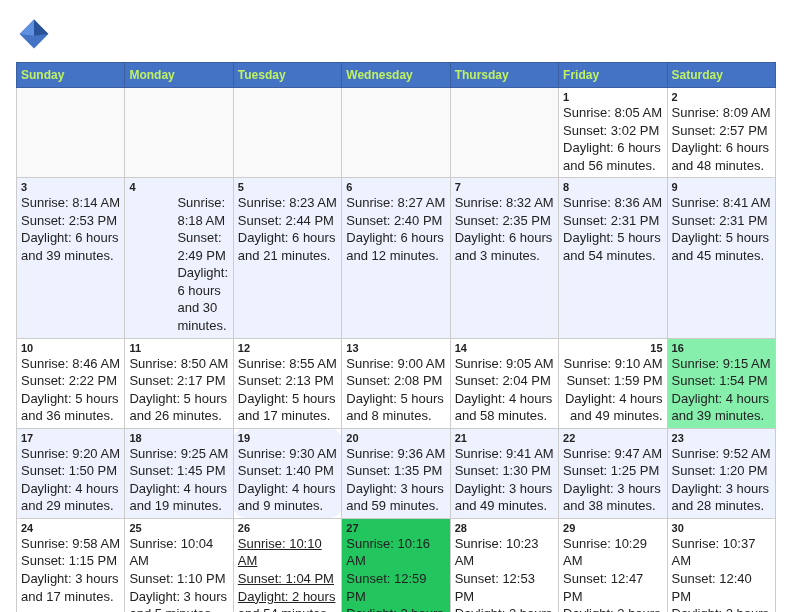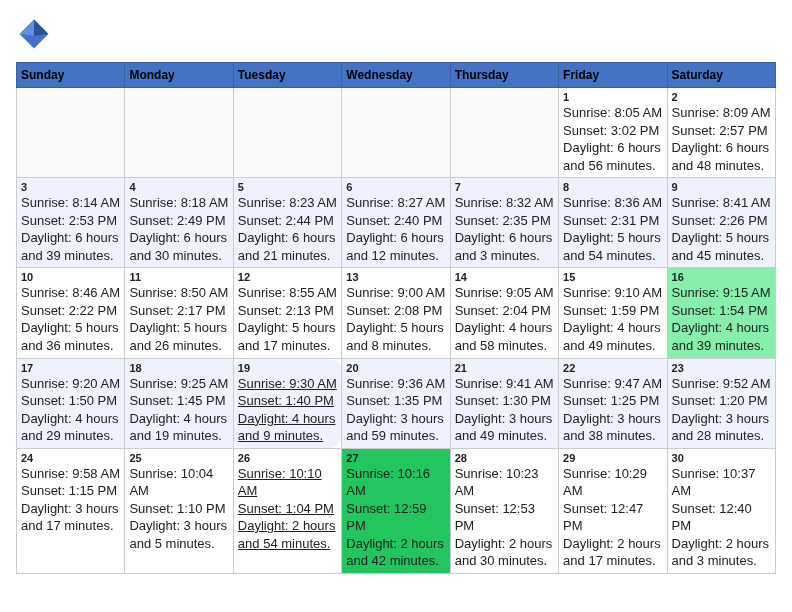--- a/index.html
+++ b/index.html
@@ -51,21 +51,21 @@
     .subtitle {
       font-size: 14px;
       color: #555;
     }
     .calendar {
       width: 100%;
       border-collapse: collapse;
     }
     .calendar th {
       background: #4472c4;
-      color: #000000;
+      color: #bef264;
       font-size: 12px;
       font-weight: bold;
       padding: 5px 4px;
       text-align: left;
       border: 1px solid #3a5fa0;
     }
     .calendar td {
       vertical-align: top;
       border: 1px solid #ccc;
       padding: 3px 4px;
@@ -153,21 +153,21 @@
         </tr>
         <tr>
           <td style="background: rgb(238, 242, 255);">
             <span class="day-num">3</span>
             <div class="day-info" style="white-space: pre-line;">Sunrise: 8:14 AM
 Sunset: 2:53 PM
 Daylight: 6 hours and 39 minutes.</div>
           </td>
           <td style="background: rgb(238, 242, 255);">
             <span class="day-num">4</span>
-            <div class="day-info" style="white-space: pre-line;">Sunrise: 8:18 AM
+            <div class="day-info" style="white-space: pre-line; margin-left: 48px;">Sunrise: 8:18 AM
 Sunset: 2:49 PM
 Daylight: 6 hours and 30 minutes.</div>
           </td>
           <td style="background: rgb(238, 242, 255);">
             <span class="day-num">5</span>
             <div class="day-info" style="white-space: pre-line;">Sunrise: 8:23 AM
 Sunset: 2:44 PM
 Daylight: 6 hours and 21 minutes.</div>
           </td>
           <td style="background: rgb(238, 242, 255);">
@@ -184,21 +184,21 @@
           </td>
           <td style="background: rgb(238, 242, 255);">
             <span class="day-num">8</span>
             <div class="day-info" style="white-space: pre-line;">Sunrise: 8:36 AM
 Sunset: 2:31 PM
 Daylight: 5 hours and 54 minutes.</div>
           </td>
           <td style="background: rgb(238, 242, 255);">
             <span class="day-num">9</span>
             <div class="day-info" style="white-space: pre-line;">Sunrise: 8:41 AM
-Sunset: 2:26 PM
+Sunset: 2:31 PM
 Daylight: 5 hours and 45 minutes.</div>
           </td>
         </tr>
         <tr>
           <td style="background: rgb(255, 255, 255);">
             <span class="day-num">10</span>
             <div class="day-info" style="white-space: pre-line;">Sunrise: 8:46 AM
 Sunset: 2:22 PM
 Daylight: 5 hours and 36 minutes.</div>
           </td>
@@ -219,21 +219,21 @@
             <div class="day-info" style="white-space: pre-line;">Sunrise: 9:00 AM
 Sunset: 2:08 PM
 Daylight: 5 hours and 8 minutes.</div>
           </td>
           <td style="background: rgb(255, 255, 255);">
             <span class="day-num">14</span>
             <div class="day-info" style="white-space: pre-line;">Sunrise: 9:05 AM
 Sunset: 2:04 PM
 Daylight: 4 hours and 58 minutes.</div>
           </td>
-          <td style="background: rgb(255, 255, 255);">
+          <td style="background: rgb(255, 255, 255); text-align: right;">
             <span class="day-num">15</span>
             <div class="day-info" style="white-space: pre-line;">Sunrise: 9:10 AM
 Sunset: 1:59 PM
 Daylight: 4 hours and 49 minutes.</div>
           </td>
           <td style="background: #86efac;">
             <span class="day-num">16</span>
             <div class="day-info" style="white-space: pre-line;">Sunrise: 9:15 AM
 Sunset: 1:54 PM
 Daylight: 4 hours and 39 minutes.</div>
@@ -247,21 +247,21 @@
 Daylight: 4 hours and 29 minutes.</div>
           </td>
           <td style="background: rgb(238, 242, 255);">
             <span class="day-num">18</span>
             <div class="day-info" style="white-space: pre-line;">Sunrise: 9:25 AM
 Sunset: 1:45 PM
 Daylight: 4 hours and 19 minutes.</div>
           </td>
           <td style="background: rgb(238, 242, 255); border-radius: 13px;">
             <span class="day-num">19</span>
-            <div class="day-info" style="white-space: pre-line; text-decoration: underline;">Sunrise: 9:30 AM
+            <div class="day-info" style="white-space: pre-line;">Sunrise: 9:30 AM
 Sunset: 1:40 PM
 Daylight: 4 hours and 9 minutes.</div>
           </td>
           <td style="background: rgb(238, 242, 255);">
             <span class="day-num">20</span>
             <div class="day-info" style="white-space: pre-line;">Sunrise: 9:36 AM
 Sunset: 1:35 PM
 Daylight: 3 hours and 59 minutes.</div>
           </td>
           <td style="background: rgb(238, 242, 255);">

